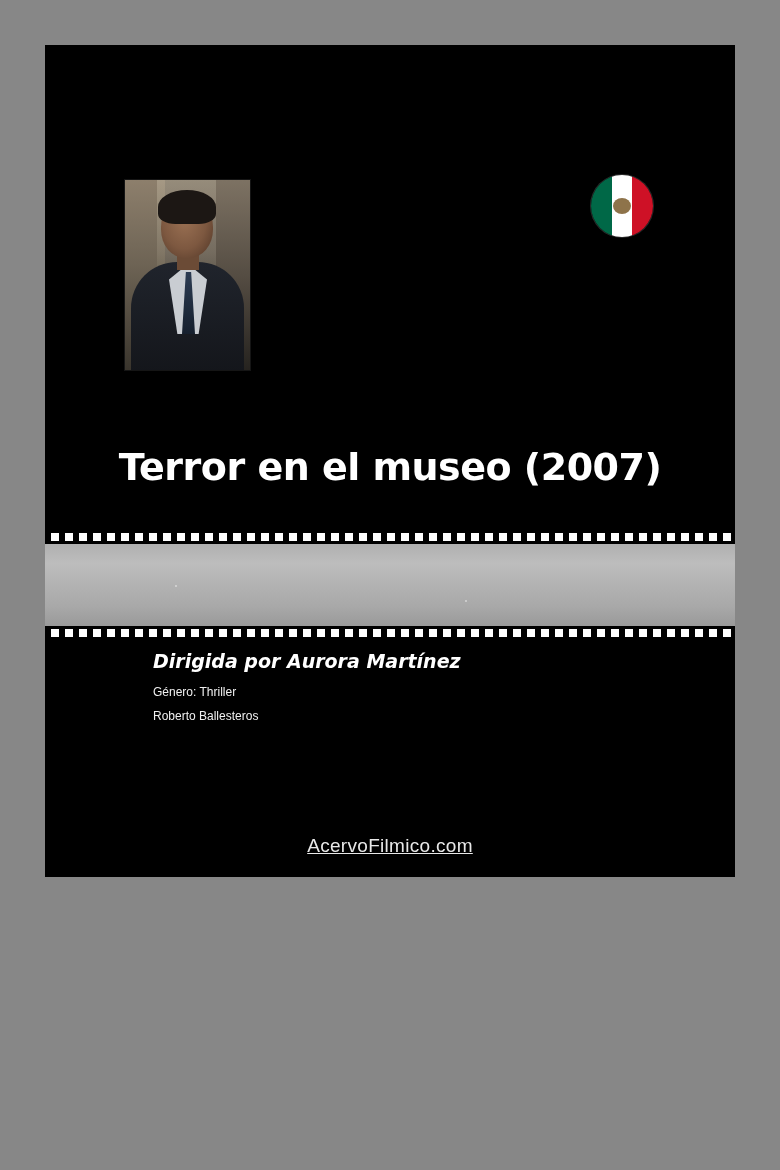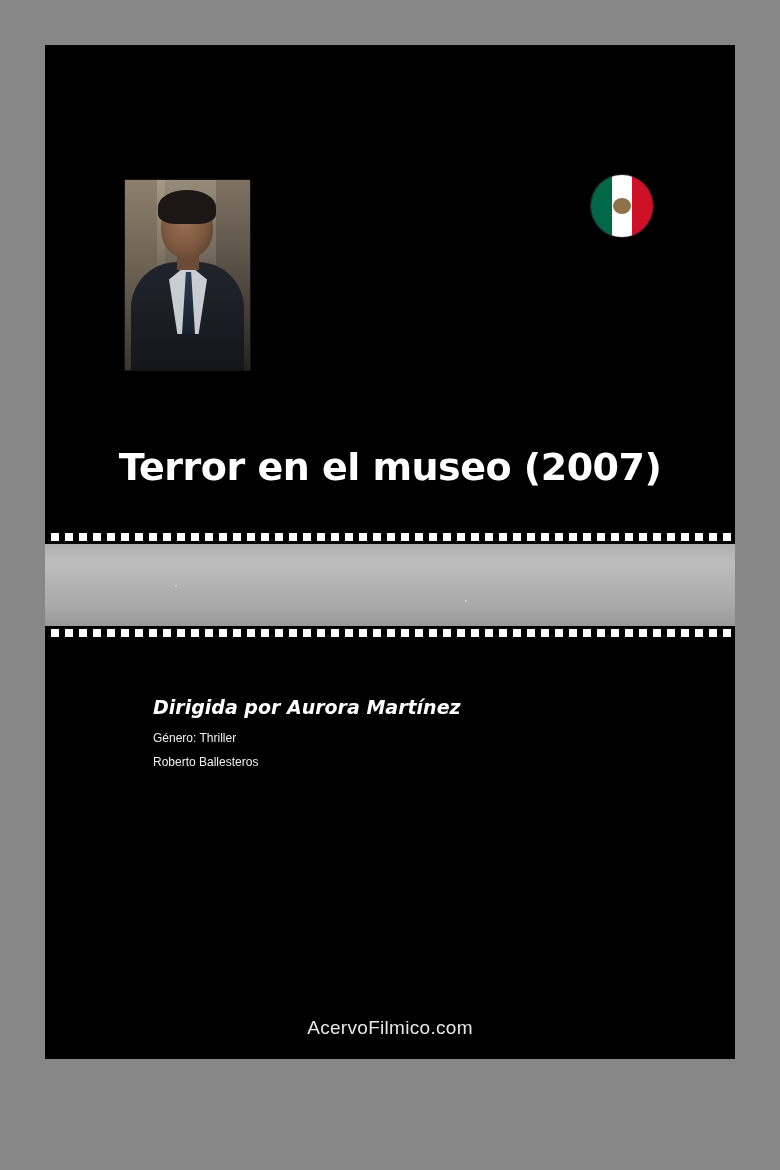--- a/index.html
+++ b/index.html
@@ -12,21 +12,21 @@
     height: 1170px;
     font-family: "Liberation Sans", sans-serif;
     overflow: hidden;
   }
 
   #poster {
     position: absolute;
     left: 45px;
     top: 45px;
     width: 690px;
-    height: 1014px;
+    height: 832px;
     background: #000000;
     overflow: hidden;
   }
 
   
   .portrait {
     position: absolute;
     left: 80px;
     top: 135px;
     width: 125px;
@@ -183,39 +183,39 @@
     top: 605px;
     width: 520px;
     color: #ffffff;
   }
   .credits .director {
     font-family: "DejaVu Sans", sans-serif;
     font-weight: bold;
     font-style: italic;
     font-size: 19px;
     margin-bottom: 13px;
-    margin-top: 46px;
   }
   .credits .line {
     font-size: 12px;
     margin-bottom: 10px;
     color: #f0f0f0;
   }
   .credits .spacer { height: 24px; }
 
   
   .watermark {
     position: absolute;
     left: 0;
     bottom: 20px;
     width: 690px;
     text-align: center;
     color: #e8e8e8;
     font-size: 19px;
     letter-spacing: .3px;
+    text-decoration: underline;
   }
 </style>
 </head>
 <body>
 
 <div id="poster">
 
   <div class="portrait">
     <div class="bg-left"></div>
     <div class="bg-door"></div>

